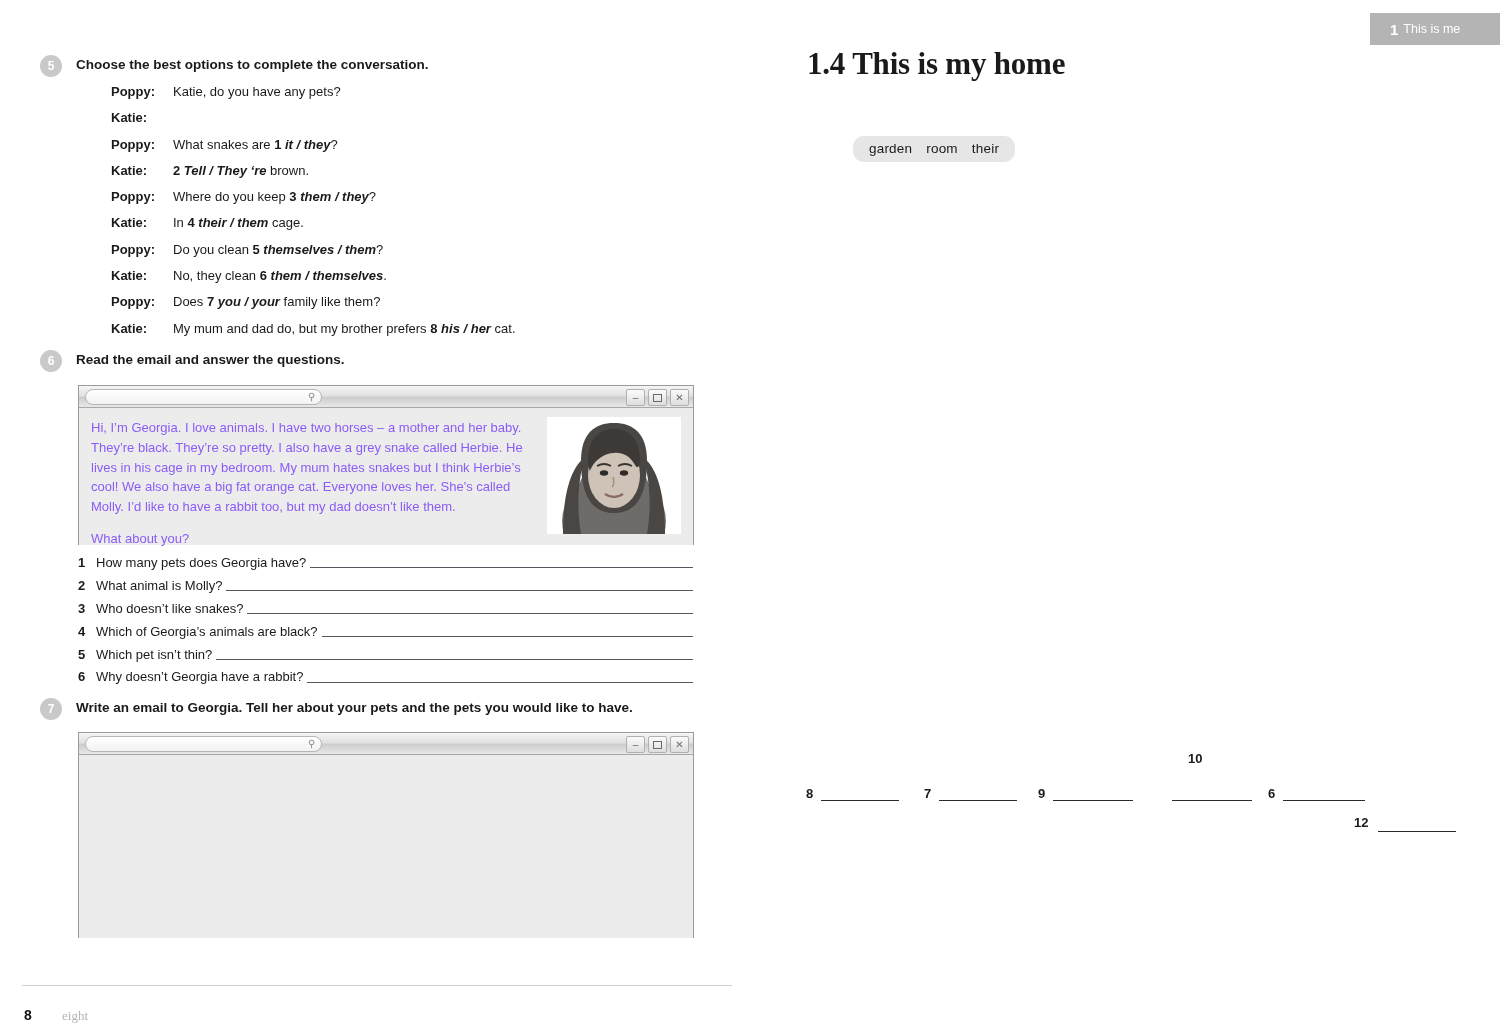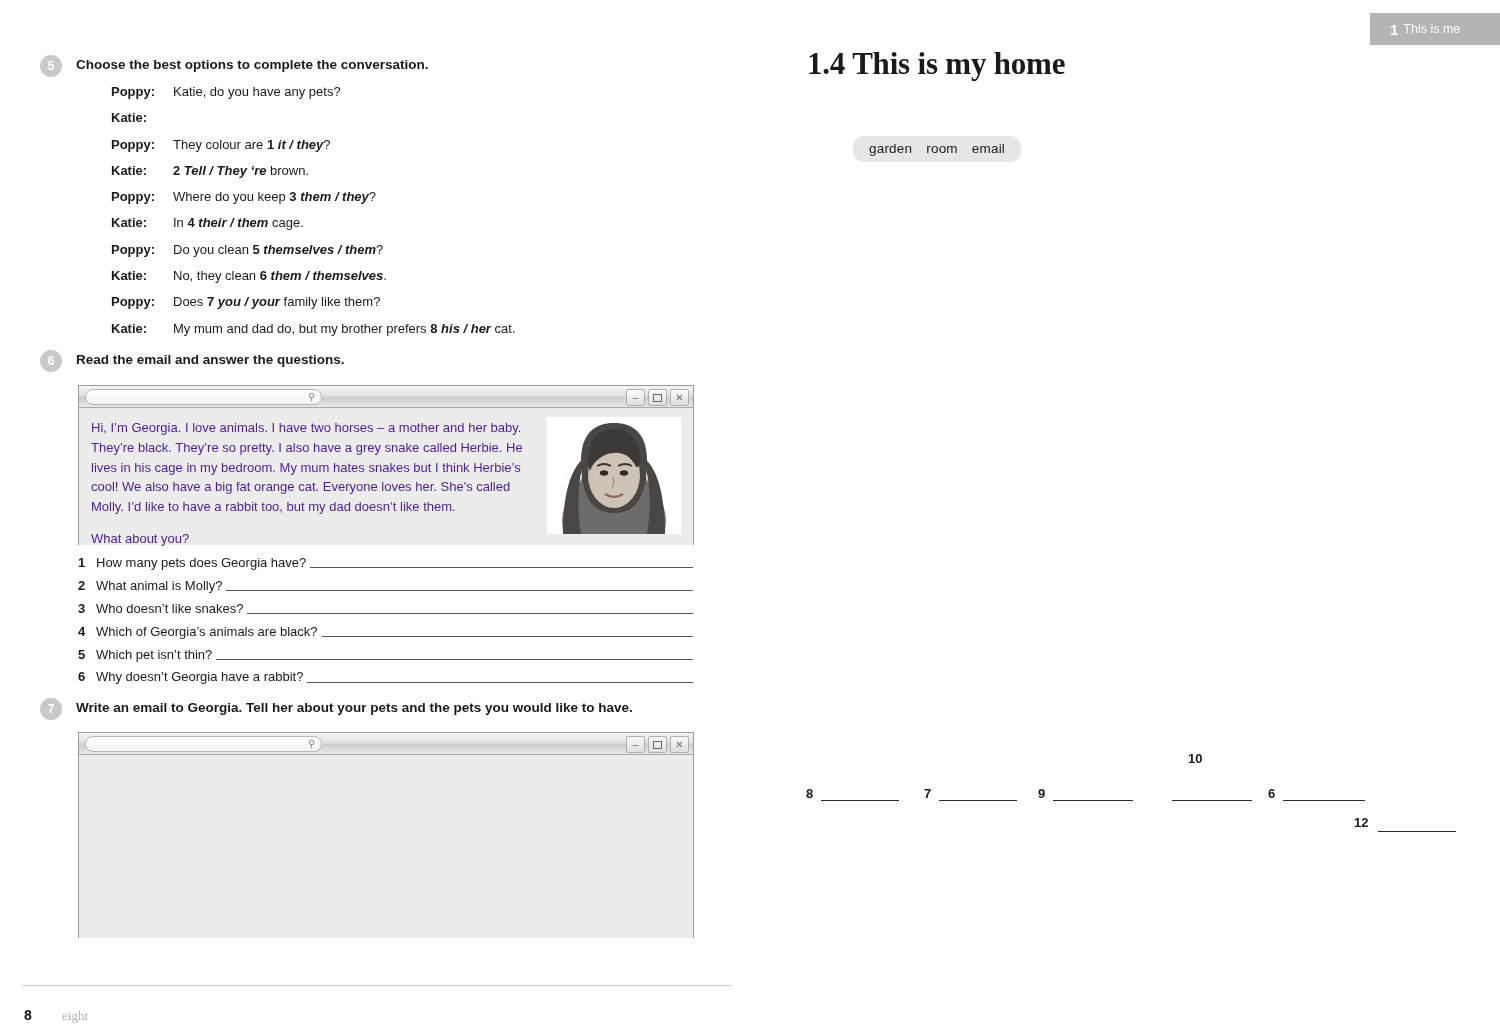--- a/index.html
+++ b/index.html
@@ -59,21 +59,21 @@
   .wb{
     width:17px;height:15px;border:1px solid #b0b0b0;border-radius:2px;
     background:linear-gradient(to bottom,#fbfbfb,#dedede);
     font-size:10px;color:#6a6a6a;display:flex;align-items:center;justify-content:center;
   }
   .wb.sq:after{content:"";width:7px;height:6px;border:1.4px solid #6a6a6a;}
   .win-body{background:#ececec;position:relative;box-sizing:border-box;}
 
   .mail-text{
     position:absolute;left:12px;top:10px;width:440px;
-    font-size:13px;line-height:1.52;color:#4c1d95;
+    font-size:13px;line-height:1.52;color:#8b5cf6;
   }
   .mail-text p{margin:0 0 12px 0;}
   .mail-text p:last-child{margin-bottom:0;}
 
   .photo{
     position:absolute;right:12px;top:9px;width:134px;height:117px;
     background:#f2f0ee;overflow:hidden;
   }
 
   
@@ -131,21 +131,21 @@
     <div class="conv" id="conv">
         <div class="conv-row">
           <div class="spk">Poppy:</div>
           <div class="ln"><span>Katie, do you have any pets?</span></div>
         </div>
         <div class="conv-row">
           <div class="spk">Katie:</div>
         </div>
         <div class="conv-row">
           <div class="spk">Poppy:</div>
-          <div class="ln"><span>They colour are </span><b>1</b><i> it / they</i><span>?</span></div>
+          <div class="ln"><span>What snakes are </span><b>1</b><i> it / they</i><span>?</span></div>
         </div>
         <div class="conv-row">
           <div class="spk">Katie:</div>
           <div class="ln"><b>2</b><i> Tell / They ‘re</i><span> brown.</span></div>
         </div>
         <div class="conv-row">
           <div class="spk">Poppy:</div>
           <div class="ln"><span>Where do you keep </span><b>3</b><i> them / they</i><span>?</span></div>
         </div>
         <div class="conv-row">
@@ -273,21 +273,21 @@
 
   <div class="page page-right">
 
     <div class="tab">
       <b>1</b>
       <span>This is me</span>
     </div>
 
     <div class="unit-title">1.4 This is my home</div>
 
-    <div class="wordbox" id="wordbox"><span>garden</span><span>room</span><span>email</span></div>
+    <div class="wordbox" id="wordbox"><span>garden</span><span>room</span><span>their</span></div>
 
     <div id="gapcols"></div>
 
     <div id="bottomnums" class="bottom-nums" style="position: absolute; left: -750px; top: 0px; width: 1500px; height: 1035px; pointer-events: none;">
         <div class="bn" style="left: 806px; top: 786px;">8</div>
         <div class="bnr" style="left: 821px; top: 800px; width: 78px;"></div>
         <div class="bn" style="left: 924px; top: 786px;">7</div>
         <div class="bnr" style="left: 939px; top: 800px; width: 78px;"></div>
         <div class="bn" style="left: 1038px; top: 786px;">9</div>
         <div class="bnr" style="left: 1053px; top: 800px; width: 80px;"></div>

